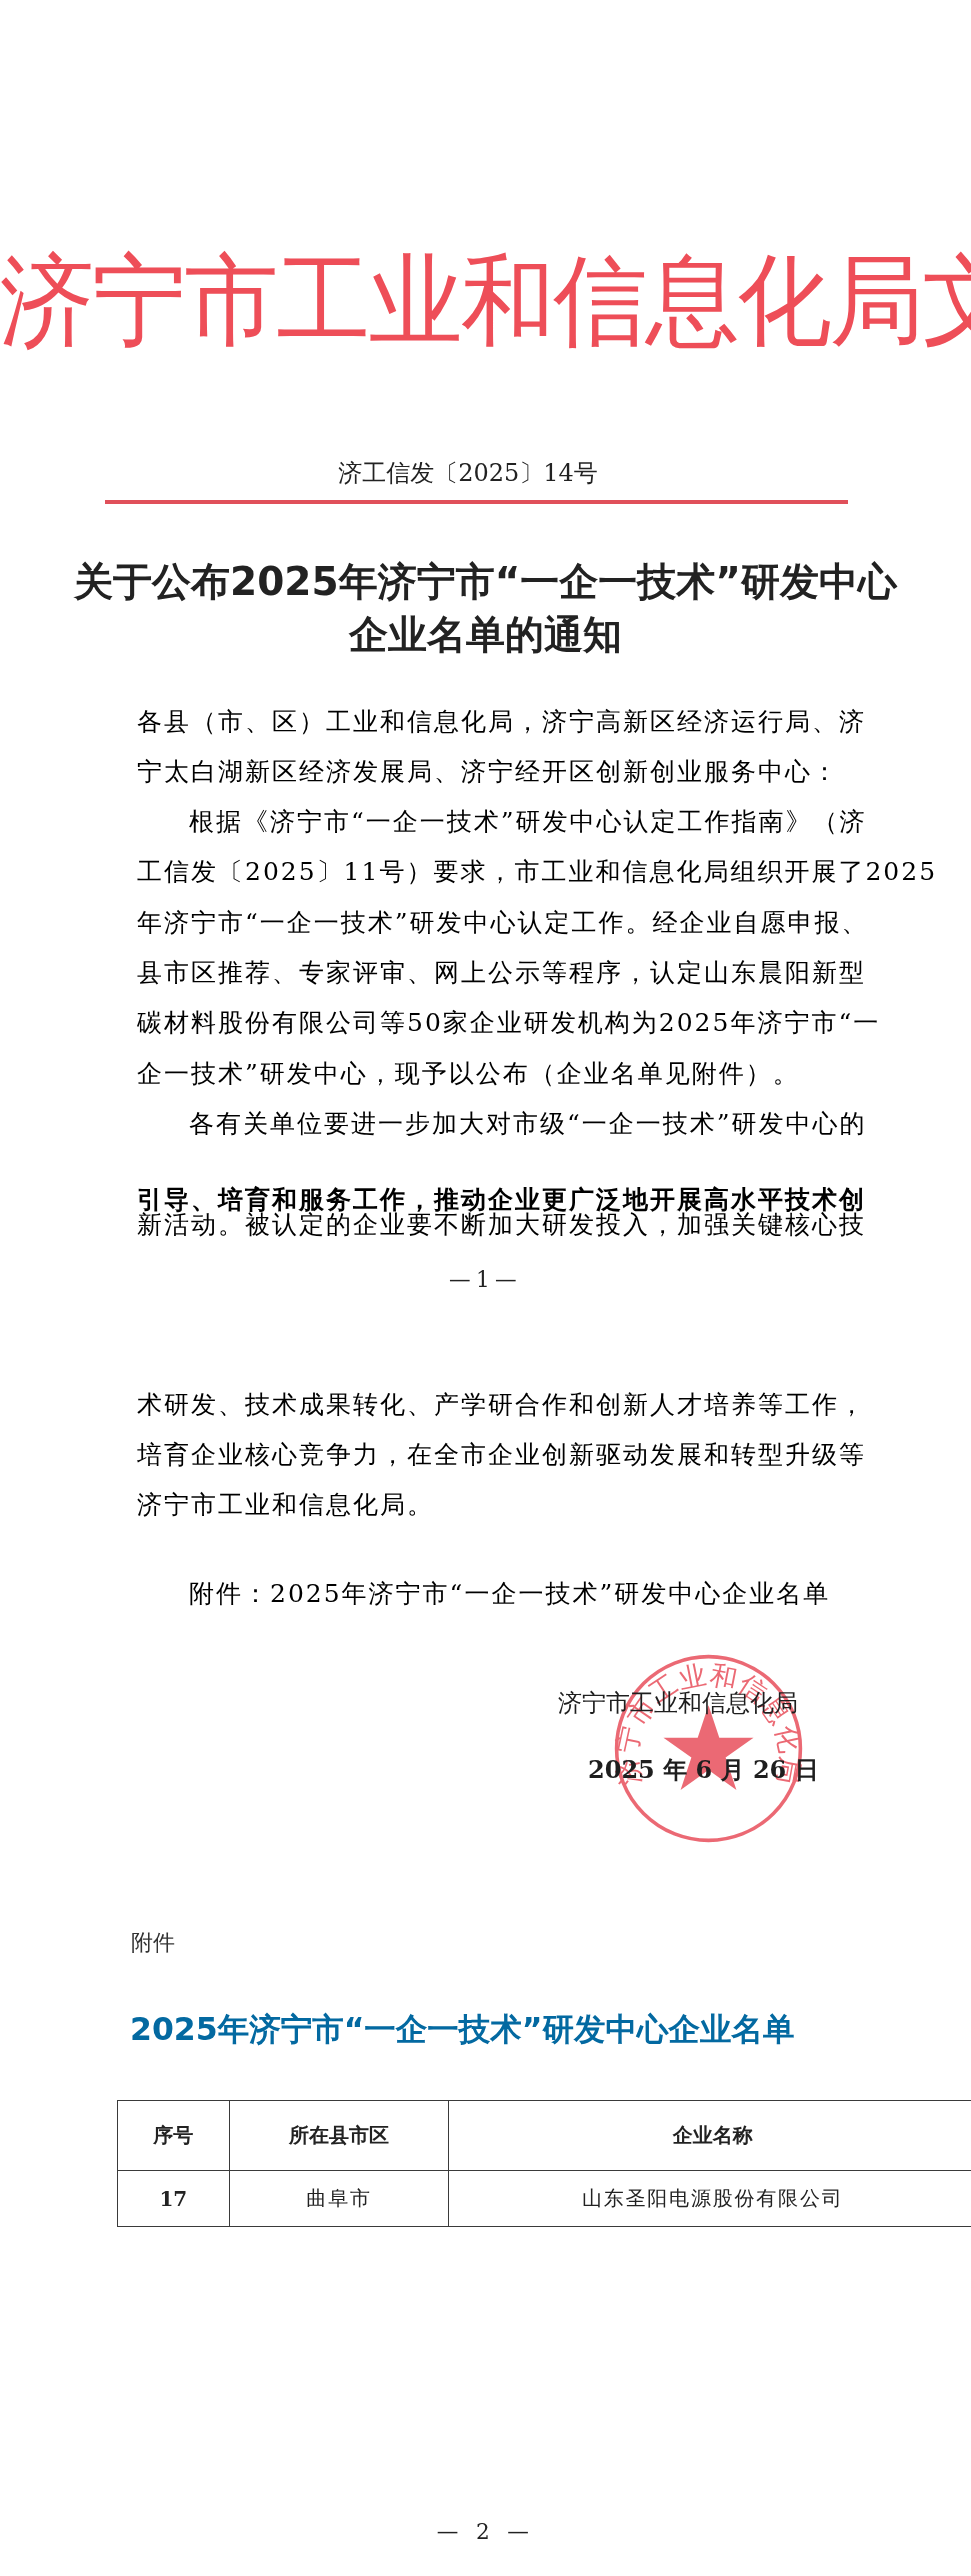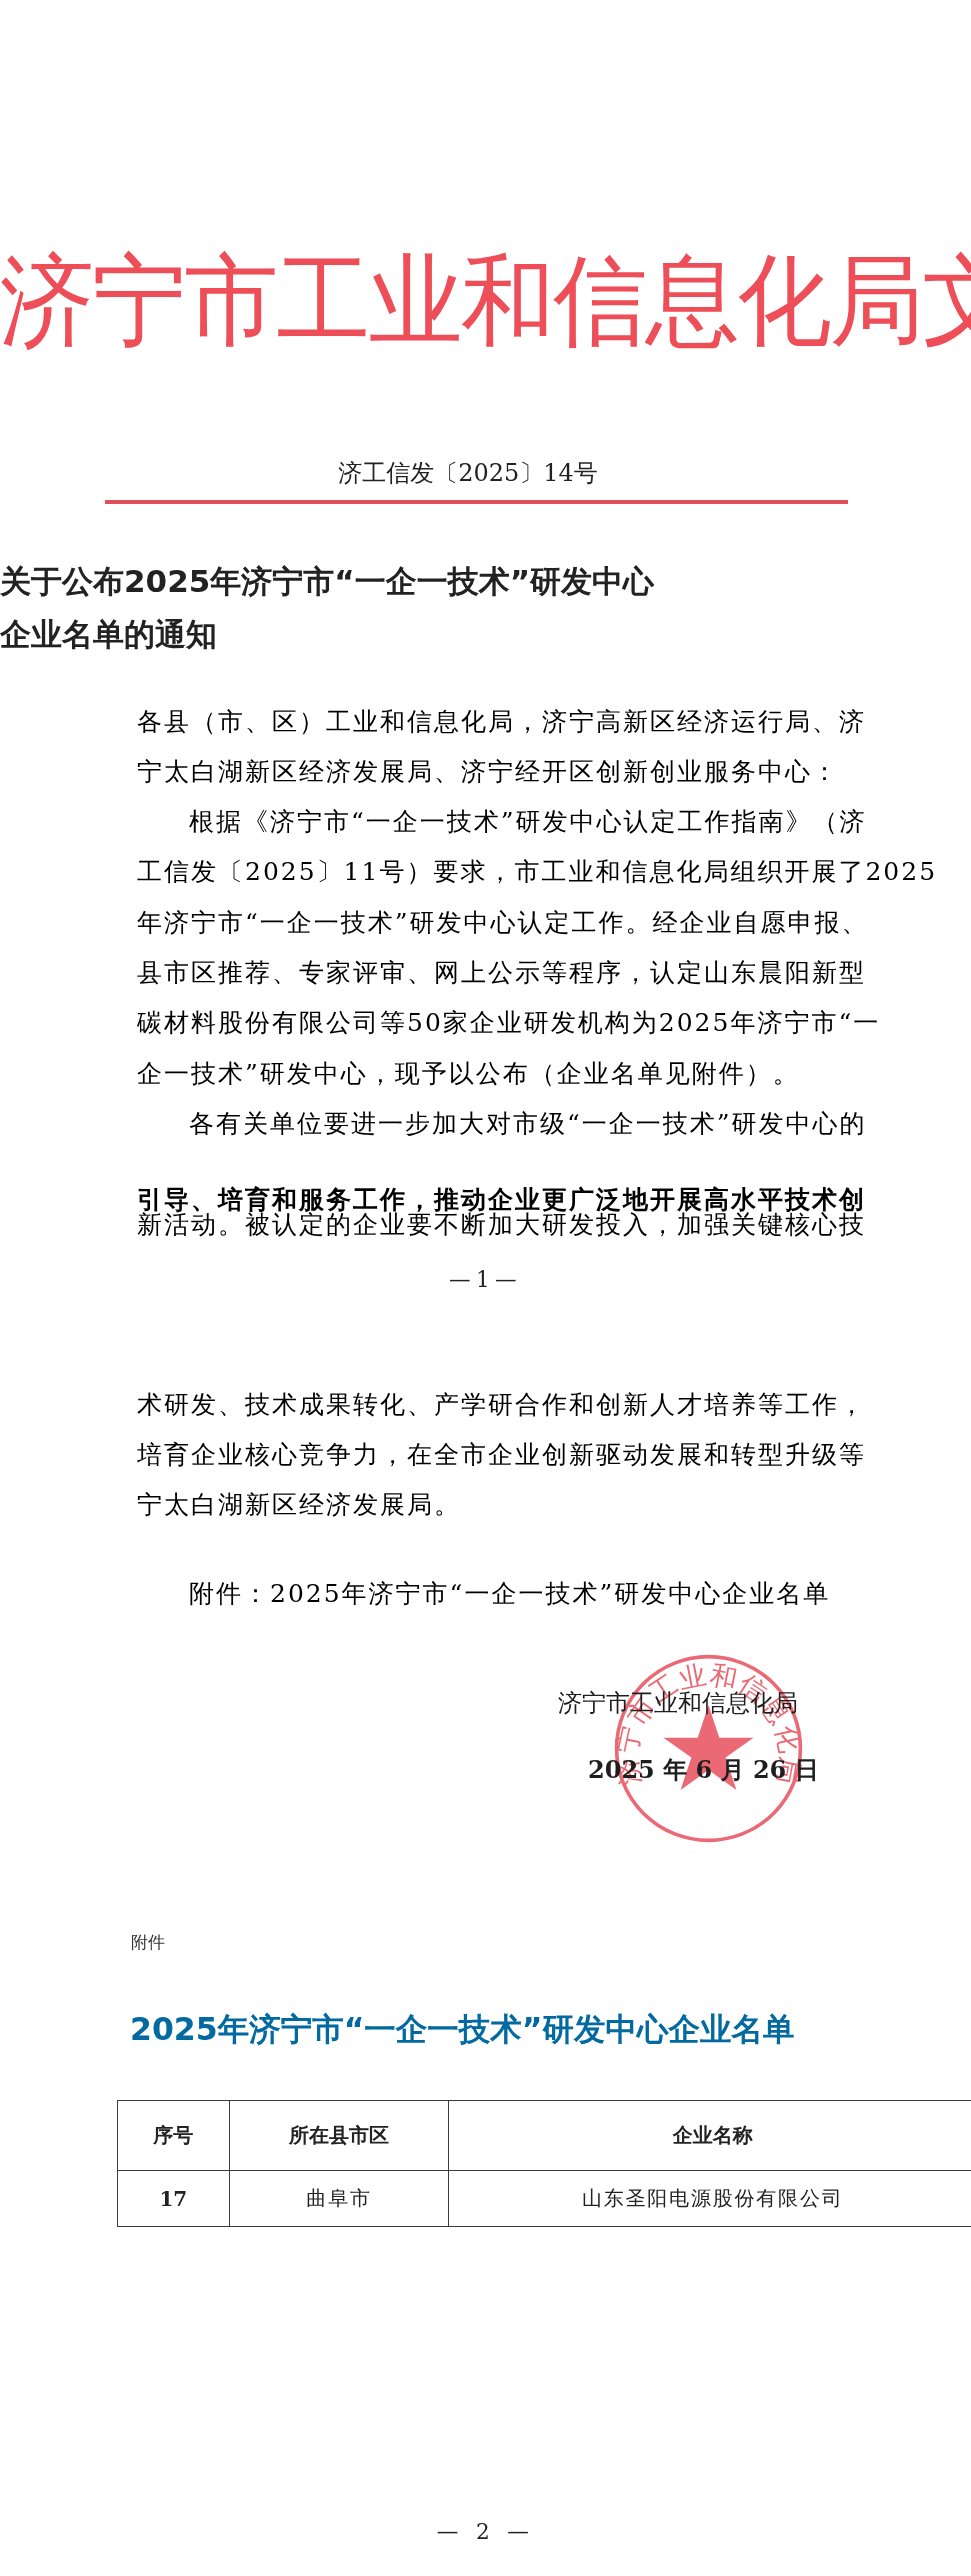--- a/index.html
+++ b/index.html
@@ -40,23 +40,24 @@
     }
     .red-rule {
       left: 105px; width: 743px;
       top: 500px; height: 3.6px;
       background: #e0505a;
     }
 
     
     .title {
       left: 0; width: 971px;
+      text-align: center;
       font-family: "DejaVu Sans", "Liberation Sans", sans-serif;
       font-weight: bold;
-      font-size: 31px;
+      font-size: 39px;
       line-height: 45px;
       color: #222;
       white-space: nowrap;
     }
 
     
     .body-line {
       left: 137px;
       width: 702px;
       font-size: 25px;
@@ -89,21 +90,21 @@
       left: 613px; top: 1653px;
       width: 191px; height: 191px;
       pointer-events: none;
       opacity: 0.85;
     }
 
     
     .attach-label {
       left: 131px; top: 1929px;
       font-family: "DejaVu Sans", "Liberation Sans", sans-serif;
-      font-size: 17px;
+      font-size: 22px;
       line-height: 27px;
       color: #333;
     }
     .attach-title {
       left: 130px; top: 2009px;
       font-family: "DejaVu Sans", "Liberation Sans", sans-serif;
       font-weight: bold;
       font-size: 31.5px;
       line-height: 41px;
       color: #0369a1;
@@ -161,21 +162,21 @@
 <div class="abs body-line" style="top:1058px;">企一技术”研发中心，现予以公布（企业名单见附件）。</div>
 
 <div class="abs body-line indent" style="top:1108px;">各有关单位要进一步加大对市级“一企一技术”研发中心的</div>
 <div class="abs body-line" style="top:1184px;font-weight:bold;">引导、培育和服务工作，推动企业更广泛地开展高水平技术创</div>
 <div class="abs body-line" style="top:1209px;">新活动。被认定的企业要不断加大研发投入，加强关键核心技</div>
 
 <div class="abs pagenum" style="top:1266px;">—1—</div>
 
 <div class="abs body-line" style="top:1389px;">术研发、技术成果转化、产学研合作和创新人才培养等工作，</div>
 <div class="abs body-line" style="top:1439px;">培育企业核心竞争力，在全市企业创新驱动发展和转型升级等</div>
-<div class="abs body-line" style="top:1489px;">宁太白湖新区经济发展局。</div>
+<div class="abs body-line" style="top:1489px;">济宁市工业和信息化局。</div>
 
 <div class="abs body-line indent" style="top:1578px;">附件：2025年济宁市“一企一技术”研发中心企业名单</div>
 
 <div class="abs stamp">
   <svg width="191" height="191" viewBox="0 0 212 212" xmlns="http://www.w3.org/2000/svg">
     <defs>
       <path id="sealArc" d="M 30 140 A 80 80 0 1 1 182 140"></path>
     </defs>
     <circle cx="106" cy="106" r="102" fill="none" stroke="#e8505c" stroke-width="4"></circle>
     <text font-family="DejaVu Sans, sans-serif" font-size="30" fill="#e8505c" letter-spacing="1">

